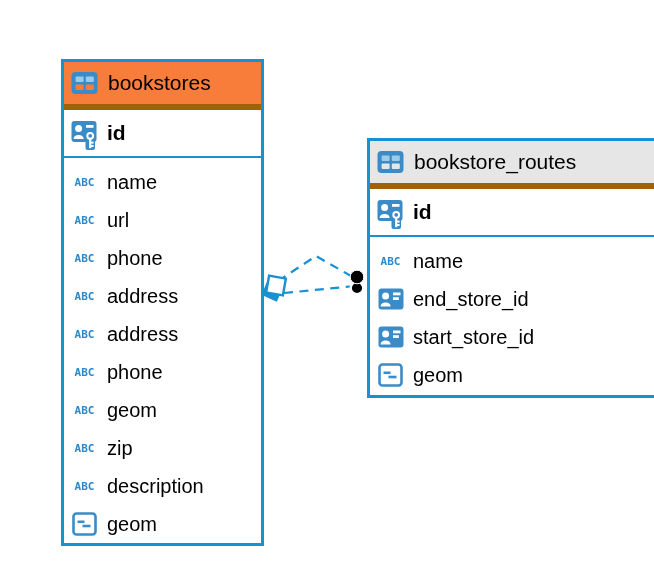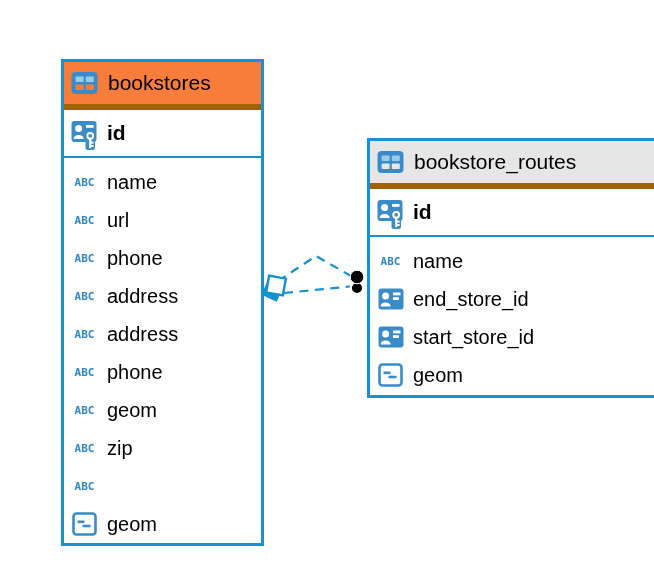--- a/index.html
+++ b/index.html
@@ -144,20 +144,21 @@
       <div class="crow">
         <span class="islot">
             <span class="abc">ABC</span>
           </span>
         <span>zip</span>
       </div>
       <div class="crow">
         <span class="islot">
             <span class="abc">ABC</span>
           </span>
+        <span>description</span>
       </div>
       <div class="crow">
         <span class="islot">
           <svg width="25" height="24">
               <use href="#sym-geom"></use>
             </svg>
         </span>
         <span>geom</span>
       </div>
     </div>

